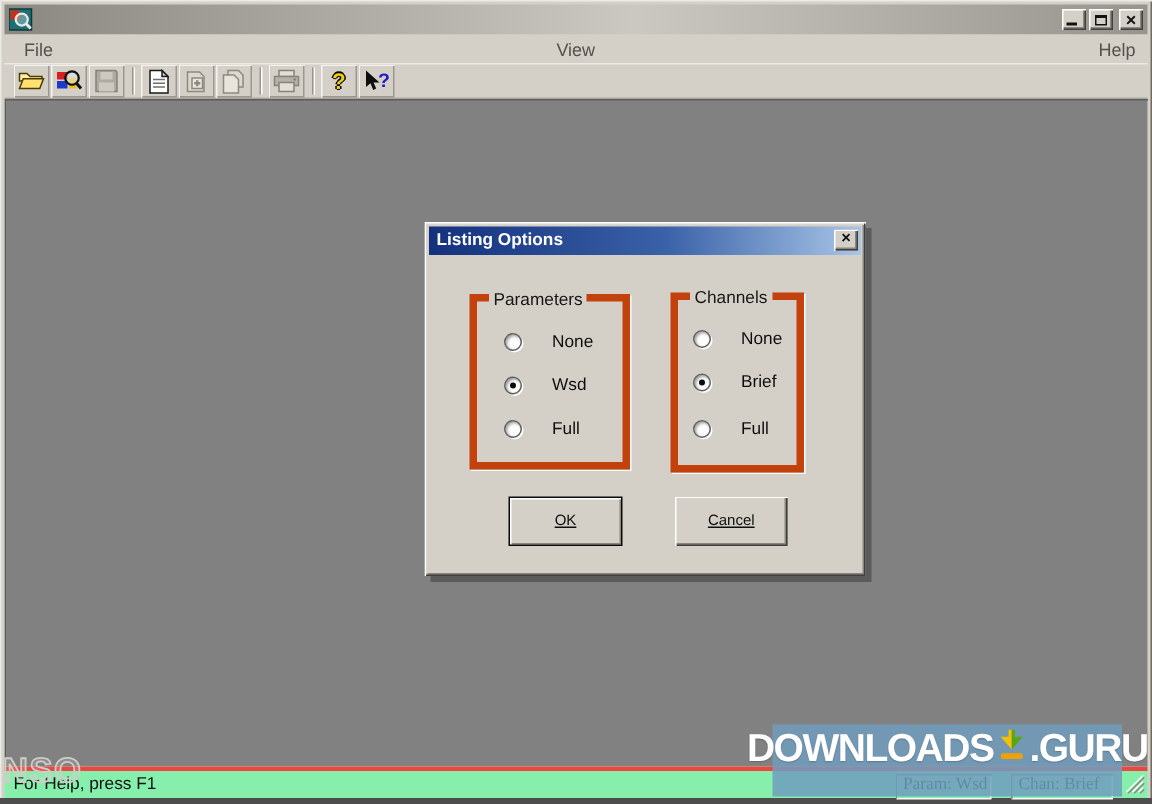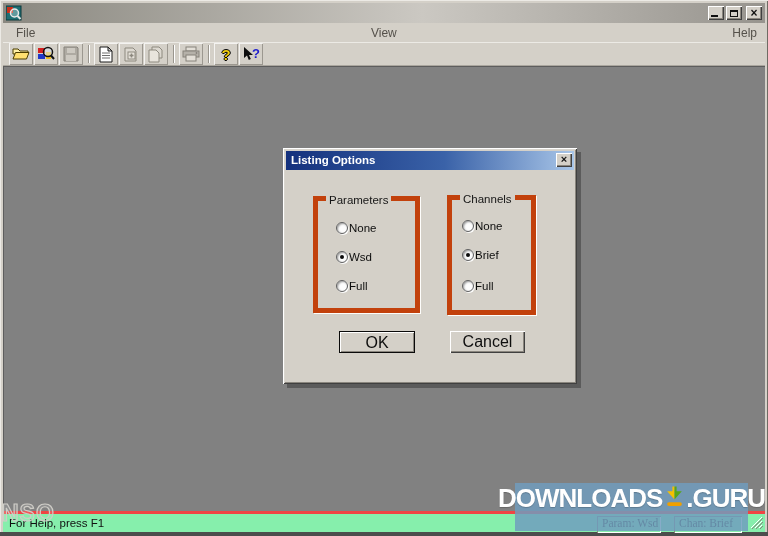--- a/index.html
+++ b/index.html
@@ -54,34 +54,34 @@
     color:#fff; font-weight:bold; font-size:11.5px; line-height:19px; padding-left:5px; }
   .dlg-close { position:absolute; right:2px; top:2px; width:16px; height:14px; background:#d4d0c8;
     box-shadow: inset 1px 1px 0 #ffffff, inset -1px -1px 0 #404040, inset -2px -2px 0 #8a867e;
     color:#111; font-weight:bold; font-size:11px; line-height:13px; text-align:center; }
 
   .groupbox { position:absolute; border:5px solid #c2410c; box-shadow:1px 1px 0 #fdfdfb; }
   .gb-params { left:30px; top:48px; width:107px; height:117px; }
   .gb-channels { left:164px; top:47px; width:89px; height:120px; }
   .gb-label { position:absolute; top:-8px; left:8px; background:#d4d0c8; padding:0 3px;
     font-size:11.5px; color:#161616; line-height:14px; }
-  .radio-row { position:absolute; display:flex; align-items:center; gap:1px; height:14px; }
+  .radio-row { position:absolute; display:flex; align-items:center; gap:20px; height:14px; }
   .gb-params .radio-row { left:18px; }
   .gb-channels .radio-row { left:10px; }
   .radio { width:12px; height:12px; border-radius:50%; background:#fdfdfd;
     border:1px solid #5f5f5f; box-shadow: inset 1px 1px 2px rgba(0,0,0,0.38), 1px 1px 0 rgba(255,255,255,0.9);
     position:relative; flex:0 0 auto; }
   .radio.checked::after { content:""; position:absolute; left:3px; top:3px; width:4px; height:4px;
     border-radius:50%; background:#0b0b0b; }
   .radio-label { font-size:11.5px; color:#0e0e0e; }
 
-  .btn { position:absolute; width:76px; height:22px; background:#d4d0c8;
-    font-family:inherit; font-size:16px; color:#0e0e0e; text-align:center;
+  .btn { position:absolute; width:76px; height:33px; background:#d4d0c8;
+    font-family:inherit; font-size:10px; color:#0e0e0e; text-align:center;
     box-shadow: inset 1px 1px 0 #ffffff, inset -1px -1px 0 #404040, inset -2px -2px 0 #8a867e;
-    border:none; line-height:22px; }
+    border:none; line-height:22px;text-decoration:underline; }
   .btn.default { border:1px solid #0a0a0a;
     box-shadow: inset 1px 1px 0 #ffffff, inset -1px -1px 0 #8a867e; }
   .btn-ok { left:56px; top:183px; }
   .btn-cancel { left:167px; top:183px; width:75px; }
 
   
   .statusbar { position:absolute; left:3px; top:511px; width:762px; height:21px;
     background:#86efac; border-top:3px solid #ef4444; z-index:2; }
   .sb-msg { position:absolute; left:6px; top:3px; font-size:11.5px; color:#111; }
   .sb-panel { position:absolute; top:2px; height:17px; font-size:11.5px; color:#222;

